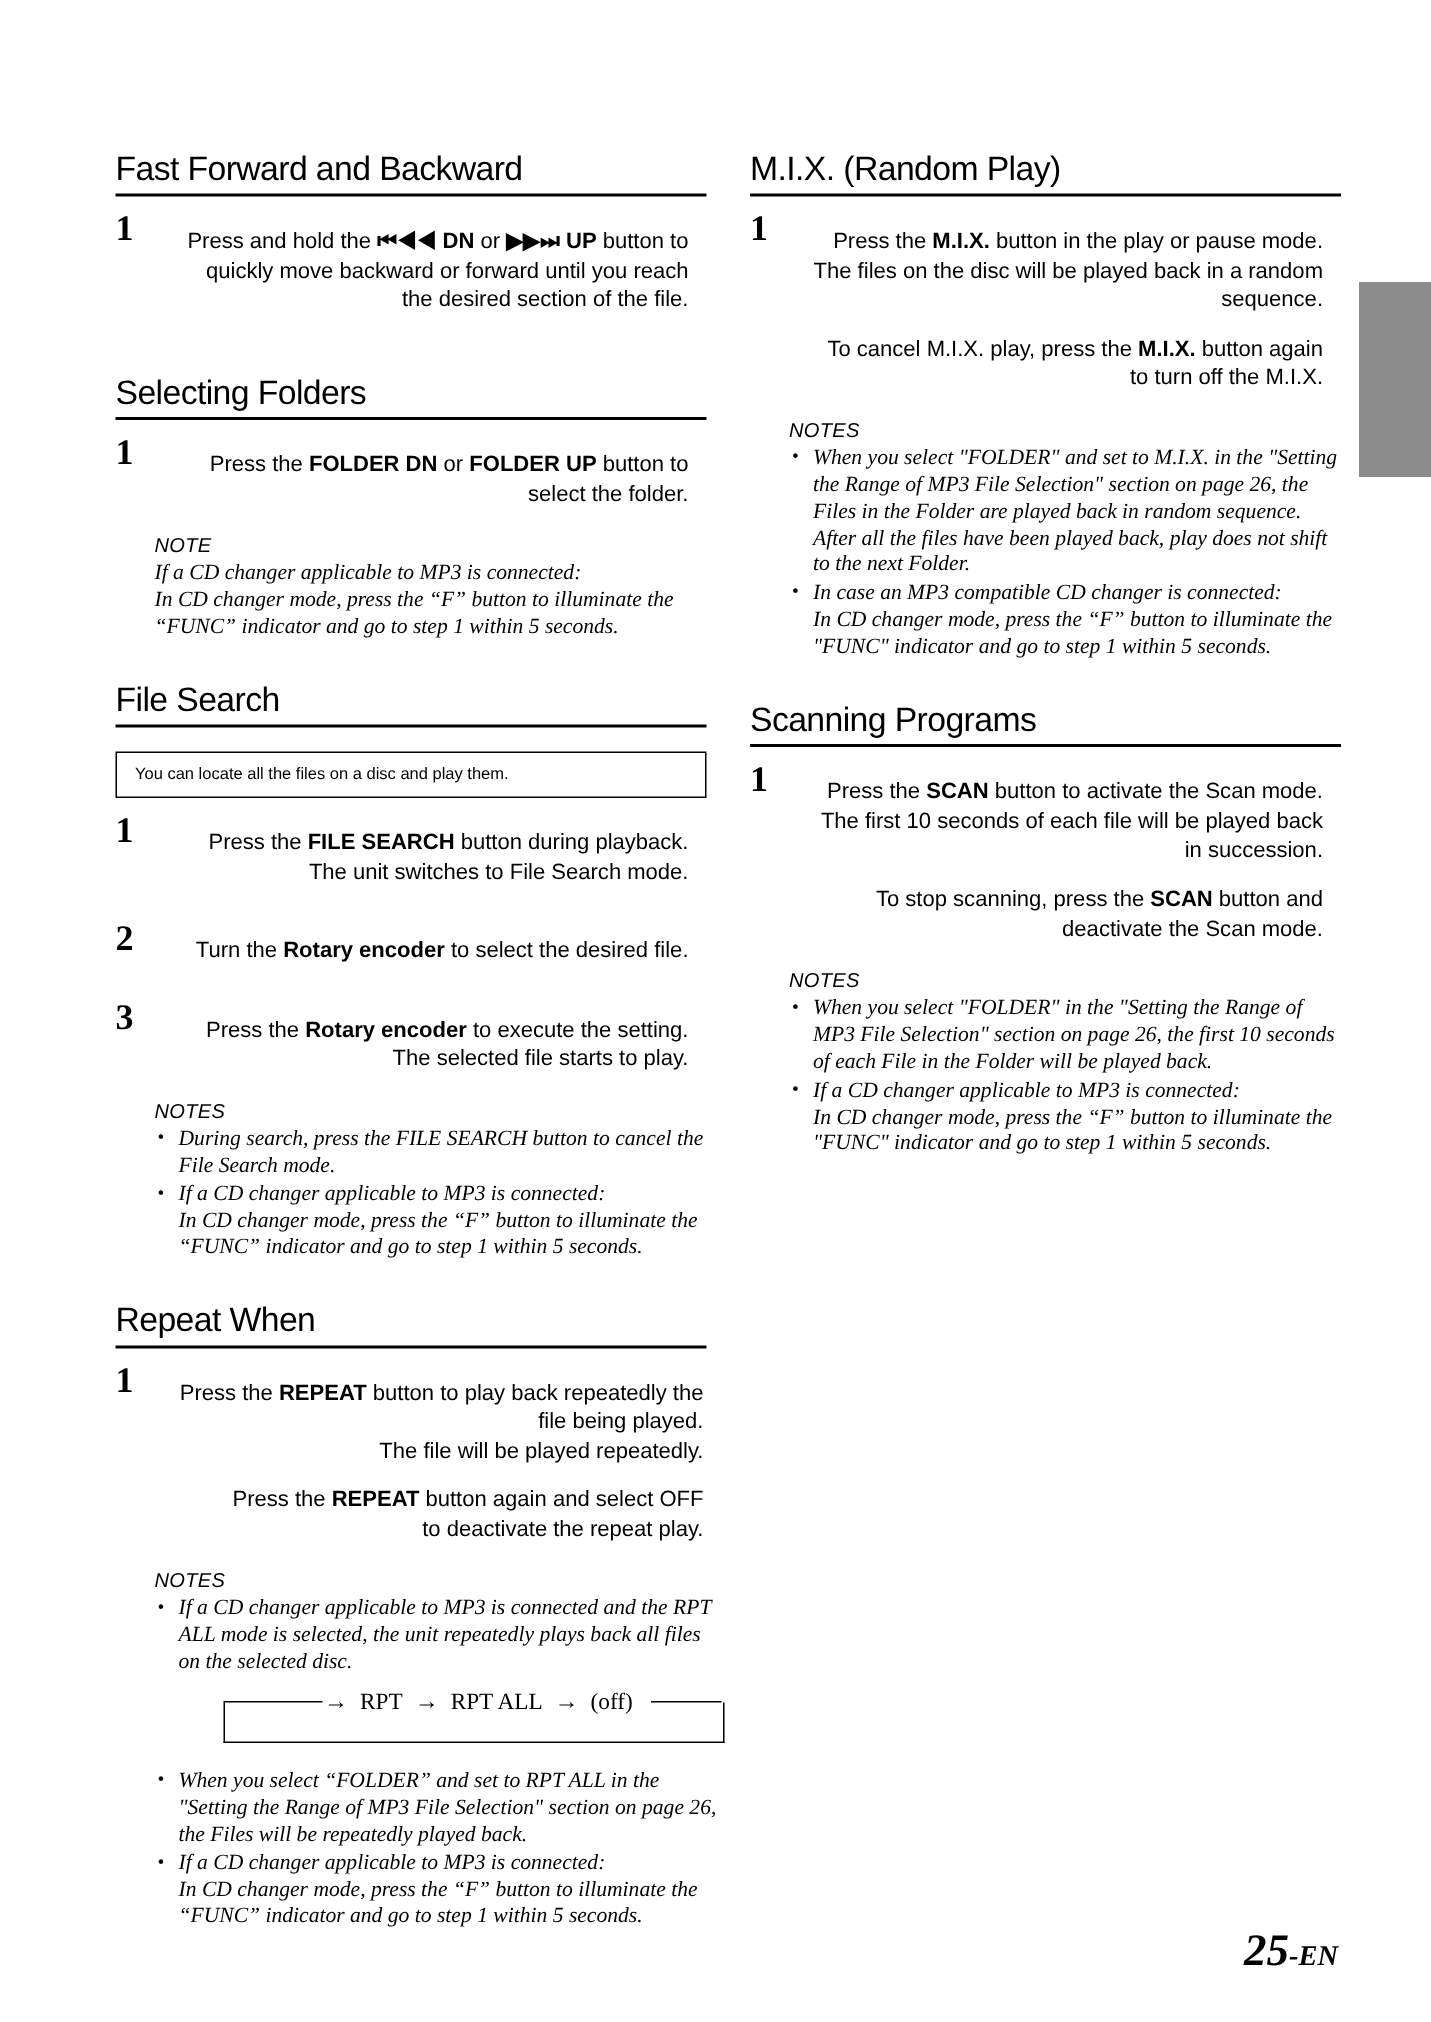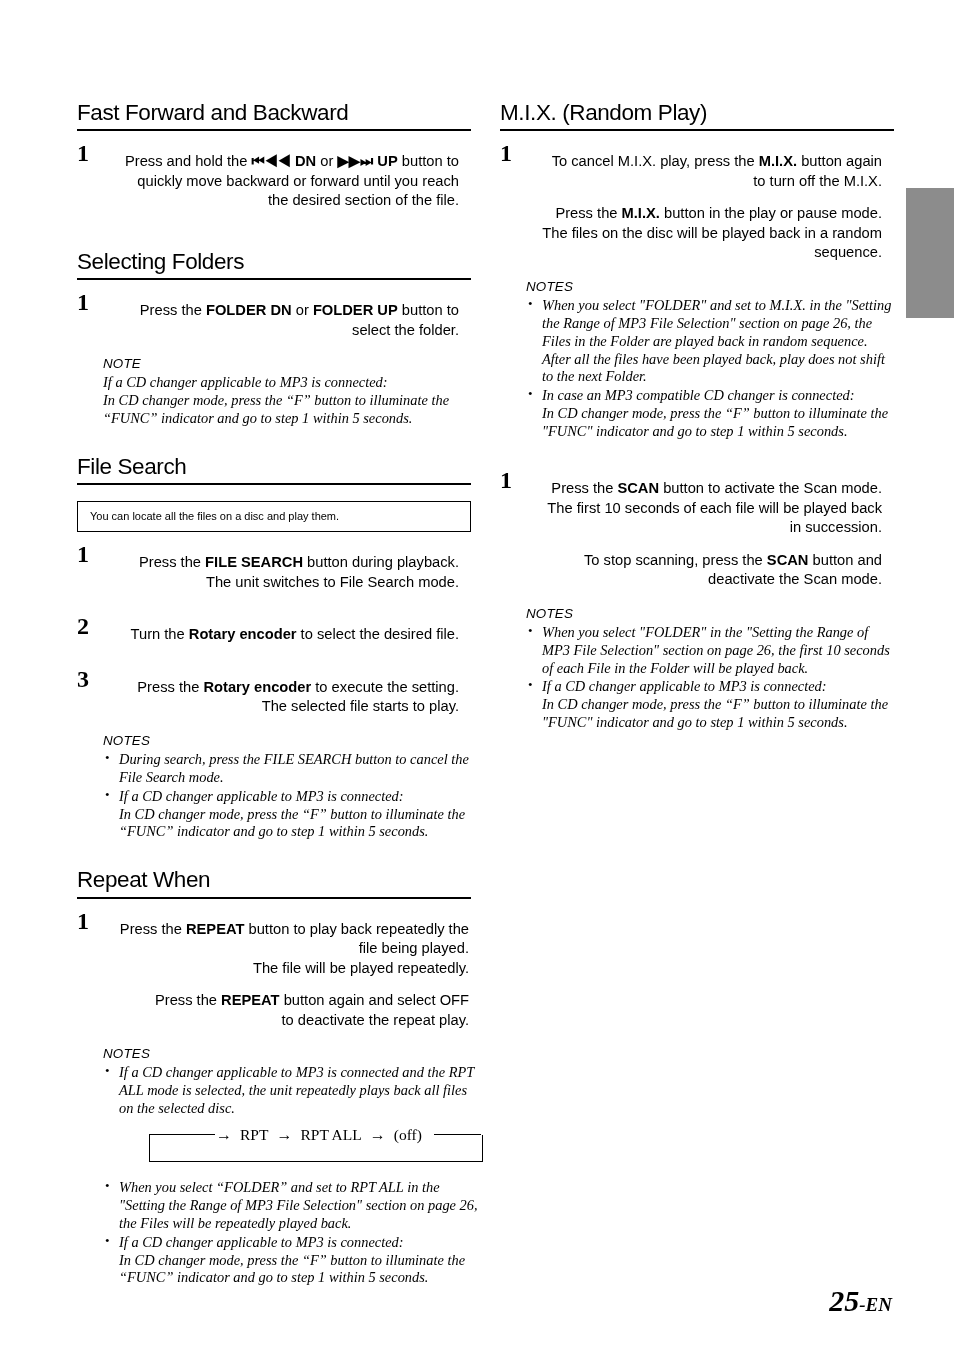--- a/index.html
+++ b/index.html
@@ -305,39 +305,40 @@
 
   </div>
 
   <div class="col col-right">
 
     <div class="sec">
       <h2 class="section-head">M.I.X. (Random Play)</h2>
       <div class="step">
         <div class="step-num">1</div>
         <div class="step-body">
+          <p class="para">Press the <b>M.I.X.</b> button in the play or pause mode.<br>The files on the disc will be played back in a random sequence.</p>
           <p class="para">To cancel M.I.X. play, press the <b>M.I.X.</b> button again to turn off the M.I.X.</p>
-          <p class="para">Press the <b>M.I.X.</b> button in the play or pause mode.<br>The files on the disc will be played back in a random sequence.</p>
           <div class="notes">
             <p class="notes-title">NOTES</p>
             <ul class="note-list">
               <li>
                 <span class="nl">When you select "FOLDER" and set to M.I.X. in the "Setting the Range of MP3 File Selection" section on page 26, the Files in the Folder are played back in random sequence. After all the files have been played back, play does not shift to the next Folder.</span>
               </li>
               <li>
                 <span class="nl">In case an MP3 compatible CD changer is connected:</span>
                 <span class="nl">In CD changer mode, press the “F” button to illuminate the "FUNC" indicator and go to step 1 within 5 seconds.</span>
               </li>
             </ul>
           </div>
         </div>
       </div>
     </div>
 
     <div class="sec">
+      <h2 class="section-head">Scanning Programs</h2>
       <div class="step">
         <div class="step-num">1</div>
         <div class="step-body">
           <p class="para">Press the <b>SCAN</b> button to activate the Scan mode.<br>The first 10 seconds of each file will be played back in succession.</p>
           <p class="para">To stop scanning, press the <b>SCAN</b> button and deactivate the Scan mode.</p>
           <div class="notes">
             <p class="notes-title">NOTES</p>
             <ul class="note-list">
               <li>
                 <span class="nl">When you select "FOLDER" in the "Setting the Range of MP3 File Selection" section on page 26, the first 10 seconds of each File in the Folder will be played back.</span>

